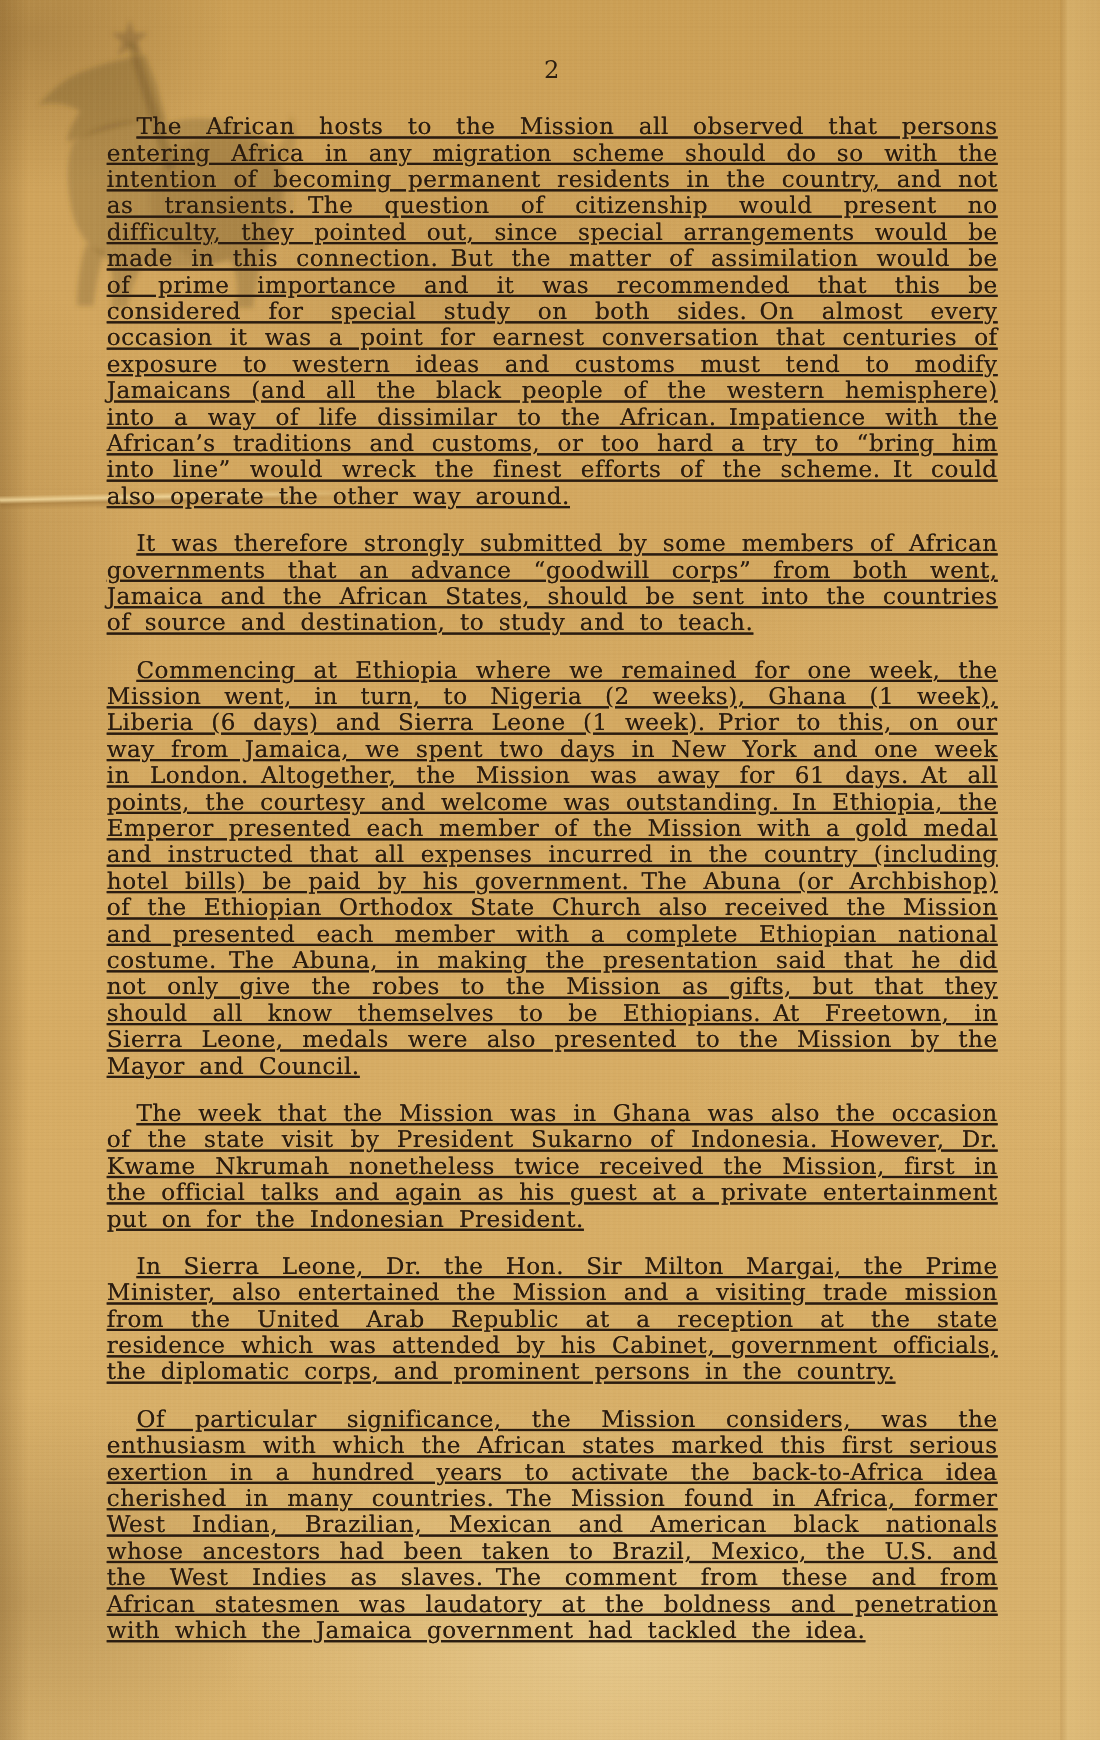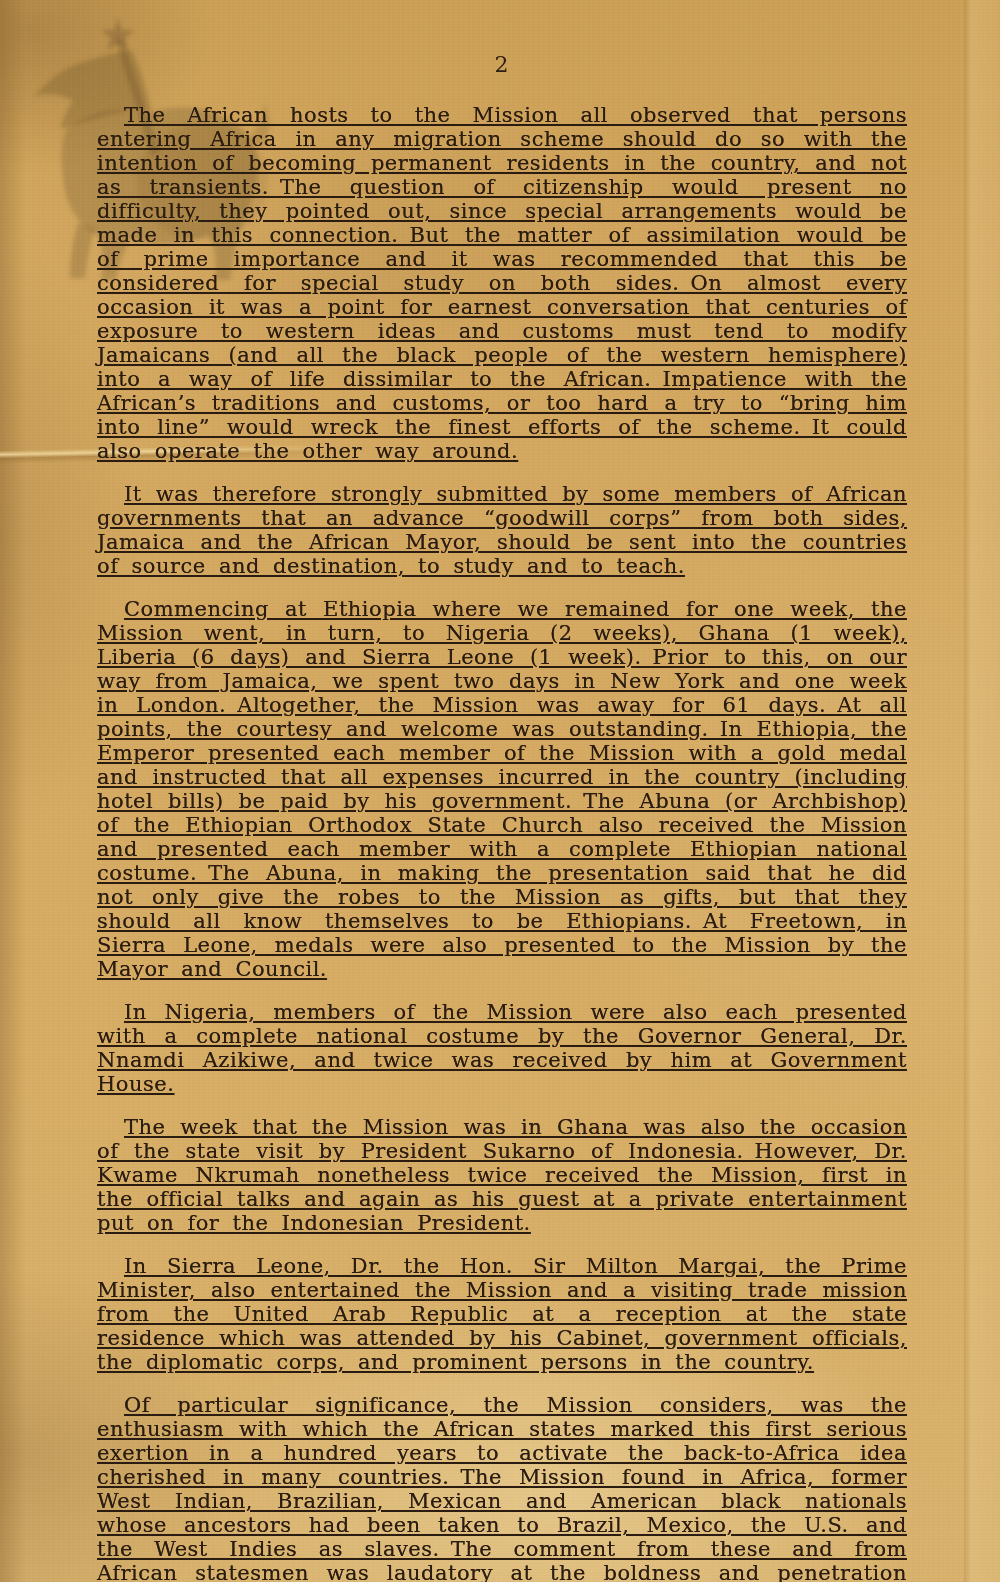--- a/index.html
+++ b/index.html
@@ -159,21 +159,20 @@
 
   <div class="texture"></div>
   <div class="edge-left"></div>
   <div class="edge-right"></div>
   <div class="crease"></div>
 
   <div class="page-number">2</div>
 
   <div class="text-block">
     <p>The African hosts to the Mission all observed that persons entering Africa in any migration scheme should do so with the intention of becoming permanent residents in the country, and not as transients. The question of citizenship would present no difficulty, they pointed out, since special arrangements would be made in this connection. But the matter of assimilation would be of prime importance and it was recommended that this be considered for special study on both sides. On almost every occasion it was a point for earnest conversation that centuries of exposure to western ideas and customs must tend to modify Jamaicans (and all the black people of the western hemisphere) into a way of life dissimilar to the African. Impatience with the African’s traditions and customs, or too hard a try to “bring him into line” would wreck the finest efforts of the scheme. It could also operate the other way around.</p>
-    <p>It was therefore strongly submitted by some members of African governments that an advance “goodwill corps” from both sides, Jamaica and the African Mayor, should be sent into the countries of source and destination, to study and to teach.</p>
+    <p>It was therefore strongly submitted by some members of African governments that an advance “goodwill corps” from both went, Jamaica and the African States, should be sent into the countries of source and destination, to study and to teach.</p>
     <p>Commencing at Ethiopia where we remained for one week, the Mission went, in turn, to Nigeria (2 weeks), Ghana (1 week), Liberia (6 days) and Sierra Leone (1 week). Prior to this, on our way from Jamaica, we spent two days in New York and one week in London. Altogether, the Mission was away for 61 days. At all points, the courtesy and welcome was outstanding. In Ethiopia, the Emperor presented each member of the Mission with a gold medal and instructed that all expenses incurred in the country (including hotel bills) be paid by his government. The Abuna (or Archbishop) of the Ethiopian Orthodox State Church also received the Mission and presented each member with a complete Ethiopian national costume. The Abuna, in making the presentation said that he did not only give the robes to the Mission as gifts, but that they should all know themselves to be Ethiopians. At Freetown, in Sierra Leone, medals were also presented to the Mission by the Mayor and Council.</p>
-    <p>In Nigeria, members of the Mission were also each presented with a complete national costume by the Governor General, Dr. Nnamdi Azikiwe, and twice was received by him at Government House.</p>
     <p>The week that the Mission was in Ghana was also the occasion of the state visit by President Sukarno of Indonesia. However, Dr. Kwame Nkrumah nonetheless twice received the Mission, first in the official talks and again as his guest at a private entertainment put on for the Indonesian President.</p>
     <p>In Sierra Leone, Dr. the Hon. Sir Milton Margai, the Prime Minister, also entertained the Mission and a visiting trade mission from the United Arab Republic at a reception at the state residence which was attended by his Cabinet, government officials, the diplomatic corps, and prominent persons in the country.</p>
     <p>Of particular significance, the Mission considers, was the enthusiasm with which the African states marked this first serious exertion in a hundred years to activate the back-to-Africa idea cherished in many countries. The Mission found in Africa, former West Indian, Brazilian, Mexican and American black nationals whose ancestors had been taken to Brazil, Mexico, the U.S. and the West Indies as slaves. The comment from these and from African statesmen was laudatory at the boldness and penetration with which the Jamaica government had tackled the idea.</p>
   </div>
 
 </div>
 
 </body></html>

